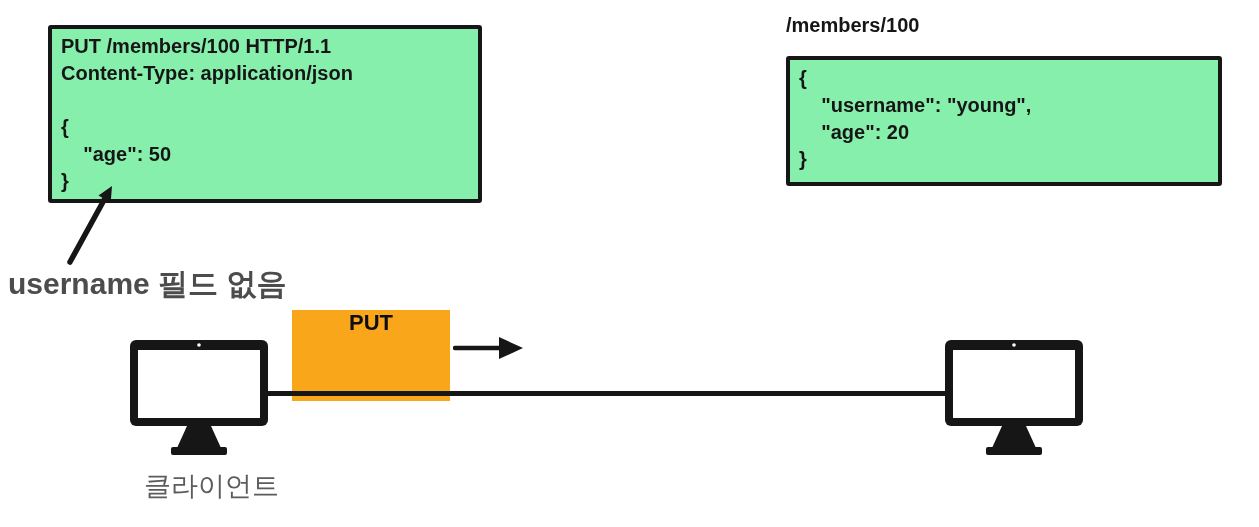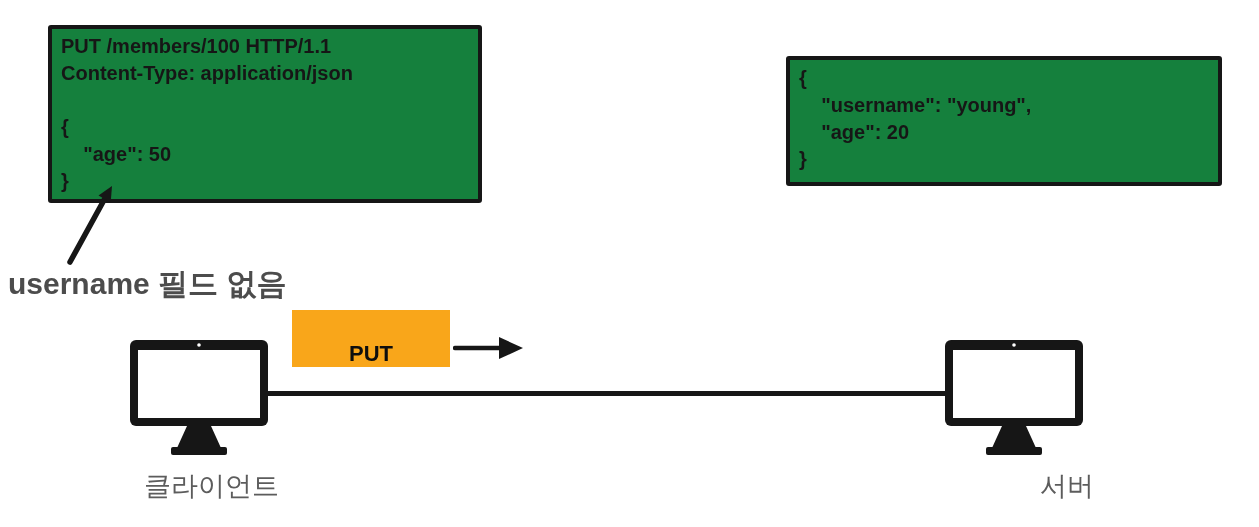--- a/index.html
+++ b/index.html
@@ -15,21 +15,21 @@
     --ink: #161616;
     --accent-orange: #F9A61A;
     --annotation-gray: #4C4C4C;
     --label-gray: #5C5C5C;
   }
 
   .sketch-box {
     position: absolute;
     border: 4px solid var(--ink);
     border-radius: 3px;
-    background: #15803d;
+    background: #86efac;
   }
   .request-box  { left: 48px;  top: 25px; width: 434px; height: 178px; }
   .response-box { left: 786px; top: 56px; width: 436px; height: 130px; }
 
   .code {
     margin: 0;
     font-family: "Liberation Sans", sans-serif;
     font-weight: bold;
     font-size: 20px;
     line-height: 27px;
@@ -56,24 +56,24 @@
     white-space: nowrap;
   }
 
   .annotation-arrow { position: absolute; left: 55px; top: 175px; }
   .annotation-arrow line    { stroke: var(--ink); stroke-width: 5.5; stroke-linecap: round; }
   .annotation-arrow polygon { fill: var(--ink); }
 
   .put-box {
     position: absolute;
     left: 292px; top: 310px;
-    width: 158px; height: 57px;
+    width: 158px; height: 91px;
     background: var(--accent-orange);
     display: flex;
-    align-items: flex-end;
+    align-items: flex-start;
     justify-content: center;
     font-size: 22px;
     font-weight: bold;
     color: #0e0e0e;
   }
 
   .put-arrow { position: absolute; left: 453px; top: 333px; }
   .put-arrow line    { stroke: var(--ink); stroke-width: 4.5; stroke-linecap: round; }
   .put-arrow polygon { fill: var(--ink); }
 
@@ -118,20 +118,21 @@
 }</pre>
   </div>
 
   <svg class="annotation-arrow" width="60" height="92" viewBox="0 0 60 92">
     <line x1="15" y1="87" x2="49.6" y2="24"></line>
     <polygon points="57,11 55.7,27.5 43.5,20.5"></polygon>
   </svg>
 
   <div class="annotation-text">username 필드 없음</div>
 
+  <div class="resource-label">/members/100</div>
   <div class="sketch-box response-box">
     <pre class="code">{
     "username": "young",
     "age": 20
 }</pre>
   </div>
 
   <div class="put-box">
     <span>PUT</span>
   </div>
@@ -153,15 +154,14 @@
 
   <svg class="monitor monitor-server" width="138" height="116" viewBox="0 0 138 116">
     <rect class="frame" x="0" y="0" width="138" height="86" rx="6"></rect>
     <rect class="screen" x="8" y="10" width="122" height="68"></rect>
     <circle class="camera" cx="69" cy="5" r="1.8"></circle>
     <polygon class="frame" points="57,86 81,86 91,108 47,108"></polygon>
     <rect class="frame" x="41" y="107" width="56" height="8" rx="2"></rect>
   </svg>
 
   <div class="node-label client-label">클라이언트</div>
-  <div class="node-label server-label">서버</div>
 
 </div>
 
 </body></html>

